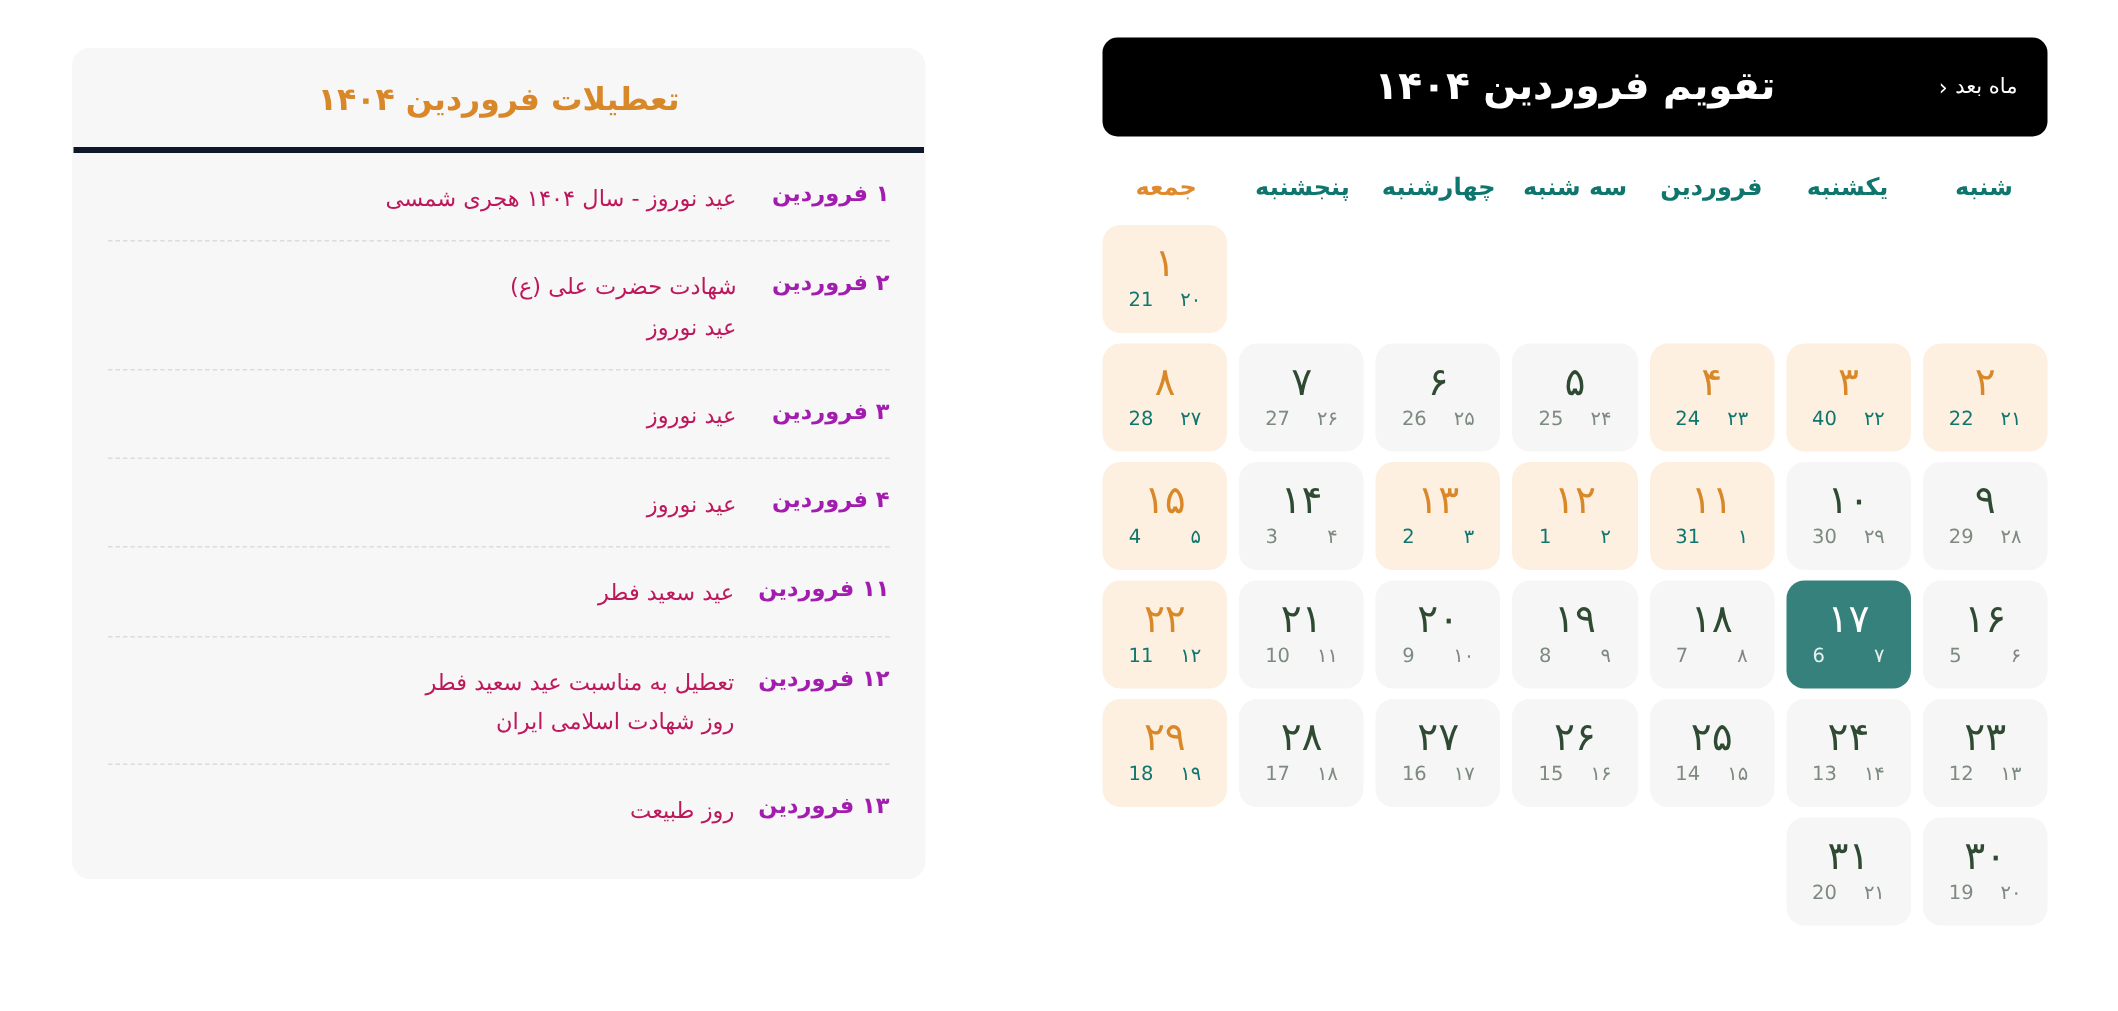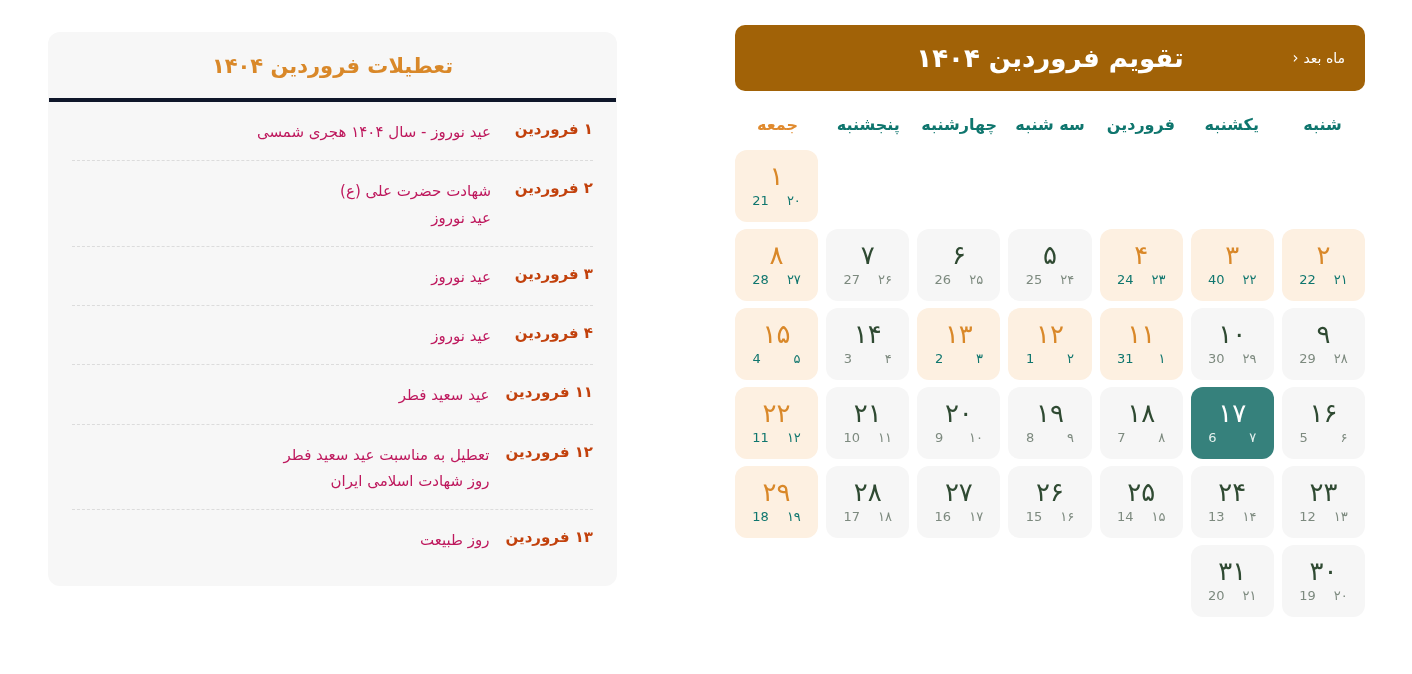--- a/index.html
+++ b/index.html
@@ -19,21 +19,21 @@
   }
 
   
   .calendar-wrap {
     position: absolute;
     right: 47px;
     top: 25px;
     width: 630px;
   }
   .cal-header {
-    background: #a16207;
+    background: #000000;
     border-radius: 10px;
     height: 66px;
     display: flex;
     align-items: center;
     justify-content: center;
     position: relative;
   }
   .cal-title {
     color: #ffffff;
     font-size: 26px;
@@ -157,21 +157,21 @@
   .holiday-row {
     display: flex;
     flex-direction: row;
     align-items: flex-start;
     padding: 17px 0 15px 0;
     border-bottom: 1px dashed #dcdcdc;
     gap: 16px;
   }
   .holiday-row:last-child { border-bottom: none; }
   .holiday-date {
-    color: #c2410c;
+    color: #a21caf;
     font-size: 15px;
     font-weight: bold;
     min-width: 86px;
     text-align: right;
     white-space: nowrap;
     padding-top: 1px;
   }
   .holiday-desc {
     flex: 1;
     color: #be185d;

